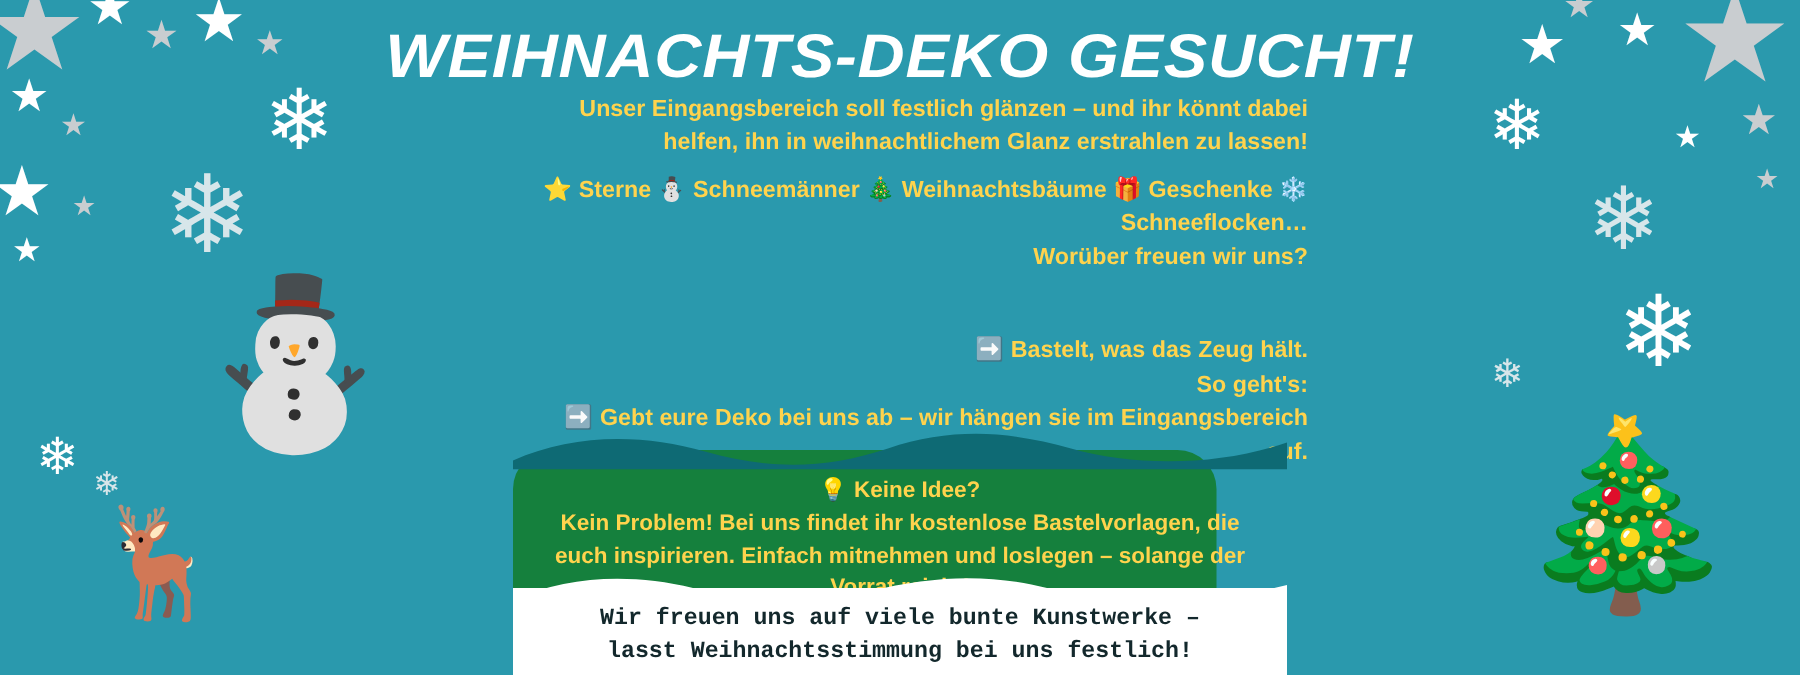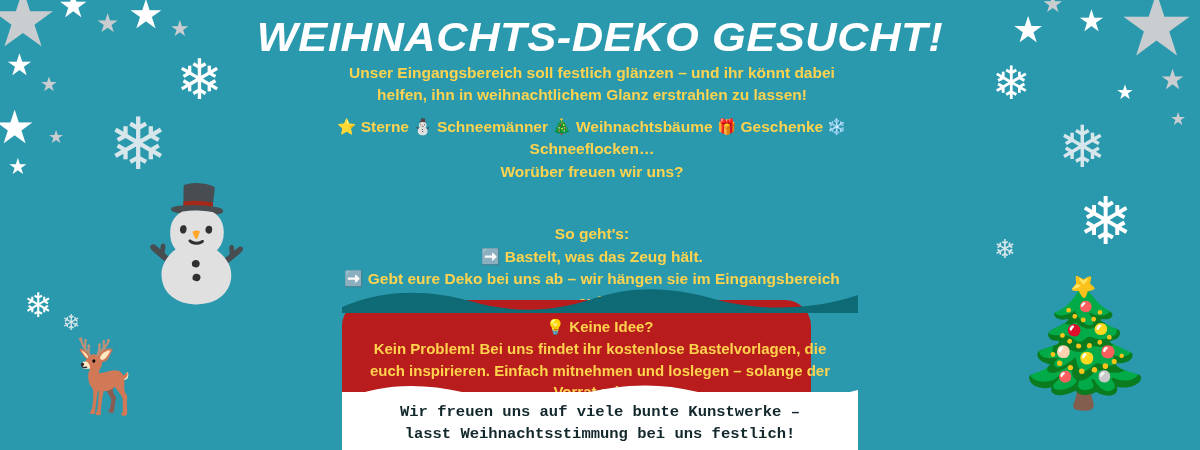--- a/index.html
+++ b/index.html
@@ -45,40 +45,40 @@
     font-style: italic;
     letter-spacing: 0.5px;
     text-transform: uppercase;
     transform: scaleX(1.06);
   }
 
   
   #copy {
     position: absolute;
     top: 62px;
-    left: 332px;
+    left: 352px;
     width: 520px;
-    text-align: center;
+    text-align: right;
     color: #ffd34d;
     font-size: 15.5px;
     font-weight: bold;
     line-height: 1.45;
   }
   #copy p { margin: 0; }
   .gap-sm { height: 9px; }
   .gap-md { height: 20px; }
 
   
   #card {
     position: absolute;
     top: 300px;
     left: 342px;
     width: 469px;
     height: 150px;
-    background: #b91c1c;
+    background: #15803d;
     border-radius: 26px 26px 0 0;
   }
   #card-wave {
     position: absolute;
     top: -13px;
     left: 0;
     width: 516px;
     height: 26px;
   }
   #card-text {
@@ -166,22 +166,22 @@
 
   <div id="headline">Weihnachts-Deko gesucht!</div>
 
   <div id="copy">
     <p>Unser Eingangsbereich soll festlich glänzen – und ihr könnt dabei helfen, ihn in weihnachtlichem Glanz erstrahlen zu lassen!</p>
     <div class="gap-sm"></div>
     <p>⭐ Sterne ⛄ Schneemänner 🎄 Weihnachtsbäume 🎁 Geschenke ❄️ Schneeflocken…</p>
     <p>Worüber freuen wir uns?</p>
     <div class="gap-md"></div>
     <div class="gap-md"></div>
+    <p>➡️ Bastelt, was das Zeug hält.</p>
     <p>So geht's:</p>
-    <p>➡️ Bastelt, was das Zeug hält.</p>
     <p>➡️ Gebt eure Deko bei uns ab – wir hängen sie im Eingangsbereich auf.</p>
   </div>
 
   <div id="card">
     <svg id="card-wave" viewBox="0 0 516 26" preserveAspectRatio="none">
       <path d="M0,20 C40,2 86,2 128,14 C170,26 208,26 250,12 C292,-2 330,0 372,12 C414,24 470,24 516,8 L516,26 L0,26 Z" fill="#0e6a74"></path>
     </svg>
     <div id="card-text">
       <p>💡 Keine Idee?</p>
       <p>Kein Problem! Bei uns findet ihr kostenlose Bastelvorlagen, die euch inspirieren. Einfach mitnehmen und loslegen – solange der Vorrat reicht!</p>

